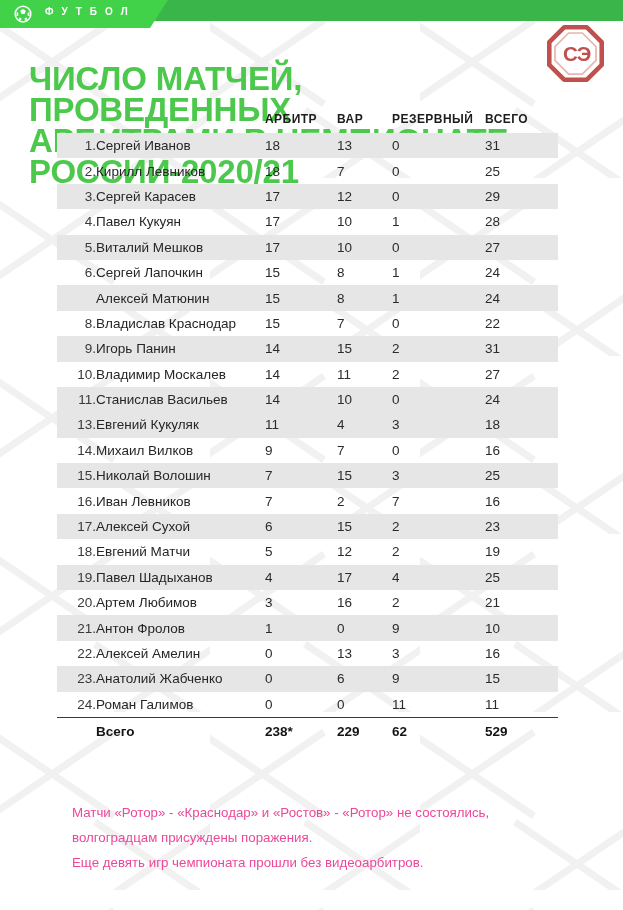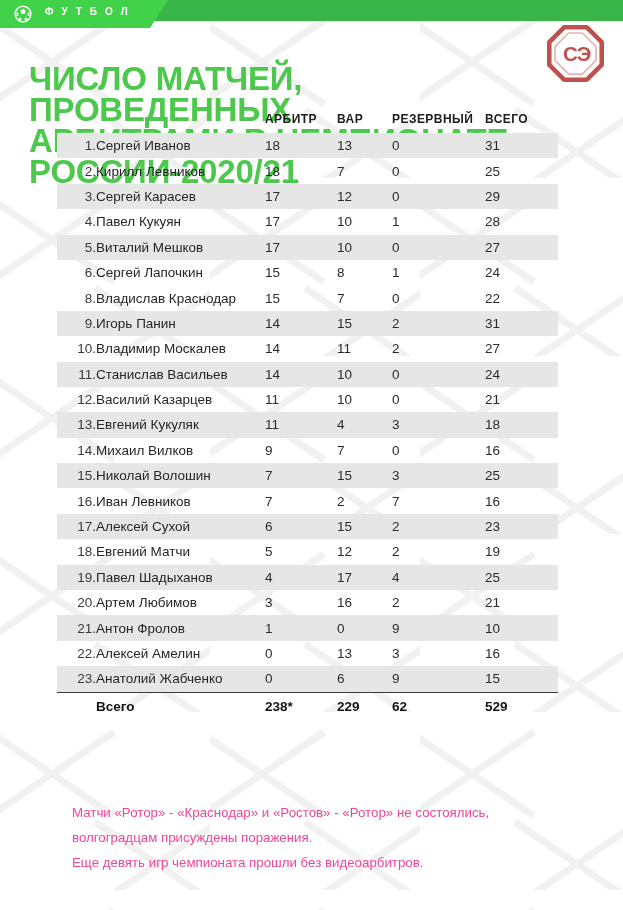--- a/index.html
+++ b/index.html
@@ -272,20 +272,28 @@
           <td class="num">27</td>
         </tr>
         <tr>
           <td class="rank">6.</td>
           <td class="name">Сергей Лапочкин</td>
           <td class="num">15</td>
           <td class="num">8</td>
           <td class="num">1</td>
           <td class="num">24</td>
         </tr>
+        <tr class="alt">
+          <td class="rank"></td>
+          <td class="name">Алексей Матюнин</td>
+          <td class="num">15</td>
+          <td class="num">8</td>
+          <td class="num">1</td>
+          <td class="num">24</td>
+        </tr>
         <tr>
           <td class="rank">8.</td>
           <td class="name">Владислав Краснодар</td>
           <td class="num">15</td>
           <td class="num">7</td>
           <td class="num">0</td>
           <td class="num">22</td>
         </tr>
         <tr class="alt">
           <td class="rank">9.</td>
@@ -303,28 +311,20 @@
           <td class="num">2</td>
           <td class="num">27</td>
         </tr>
         <tr class="alt">
           <td class="rank">11.</td>
           <td class="name">Станислав Васильев</td>
           <td class="num">14</td>
           <td class="num">10</td>
           <td class="num">0</td>
           <td class="num">24</td>
-        </tr>
-        <tr>
-          <td class="rank">12.</td>
-          <td class="name">Василий Казарцев</td>
-          <td class="num">11</td>
-          <td class="num">10</td>
-          <td class="num">0</td>
-          <td class="num">21</td>
         </tr>
         <tr class="alt">
           <td class="rank">13.</td>
           <td class="name">Евгений Кукуляк</td>
           <td class="num">11</td>
           <td class="num">4</td>
           <td class="num">3</td>
           <td class="num">18</td>
         </tr>
         <tr>
@@ -399,20 +399,28 @@
           <td class="num">3</td>
           <td class="num">16</td>
         </tr>
         <tr class="alt">
           <td class="rank">23.</td>
           <td class="name">Анатолий Жабченко</td>
           <td class="num">0</td>
           <td class="num">6</td>
           <td class="num">9</td>
           <td class="num">15</td>
+        </tr>
+        <tr>
+          <td class="rank">24.</td>
+          <td class="name">Роман Галимов</td>
+          <td class="num">0</td>
+          <td class="num">0</td>
+          <td class="num">11</td>
+          <td class="num">11</td>
         </tr>
         <tr class="totals">
           <td class="rank"></td>
           <td class="name">Всего</td>
           <td class="num">238*</td>
           <td class="num">229</td>
           <td class="num">62</td>
           <td class="num">529</td>
         </tr>
       </tbody>

